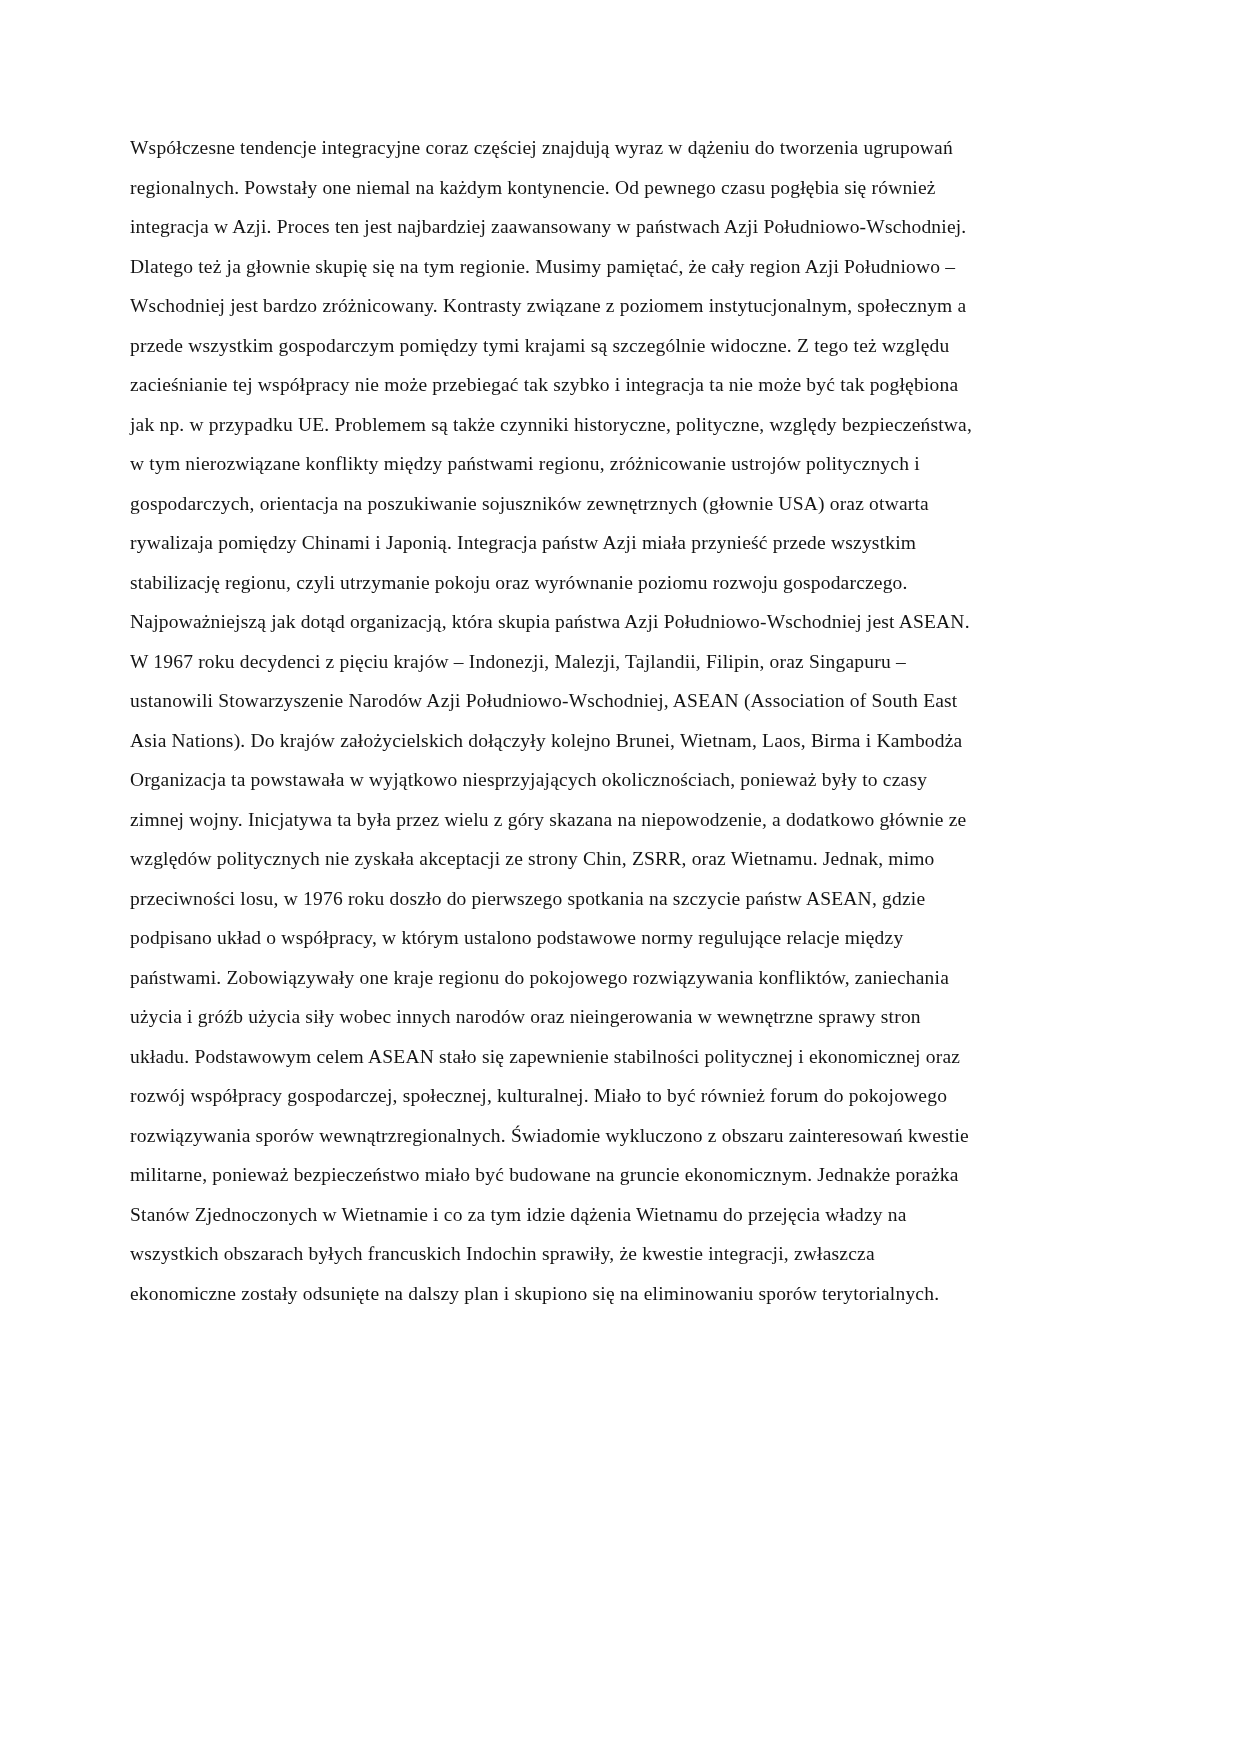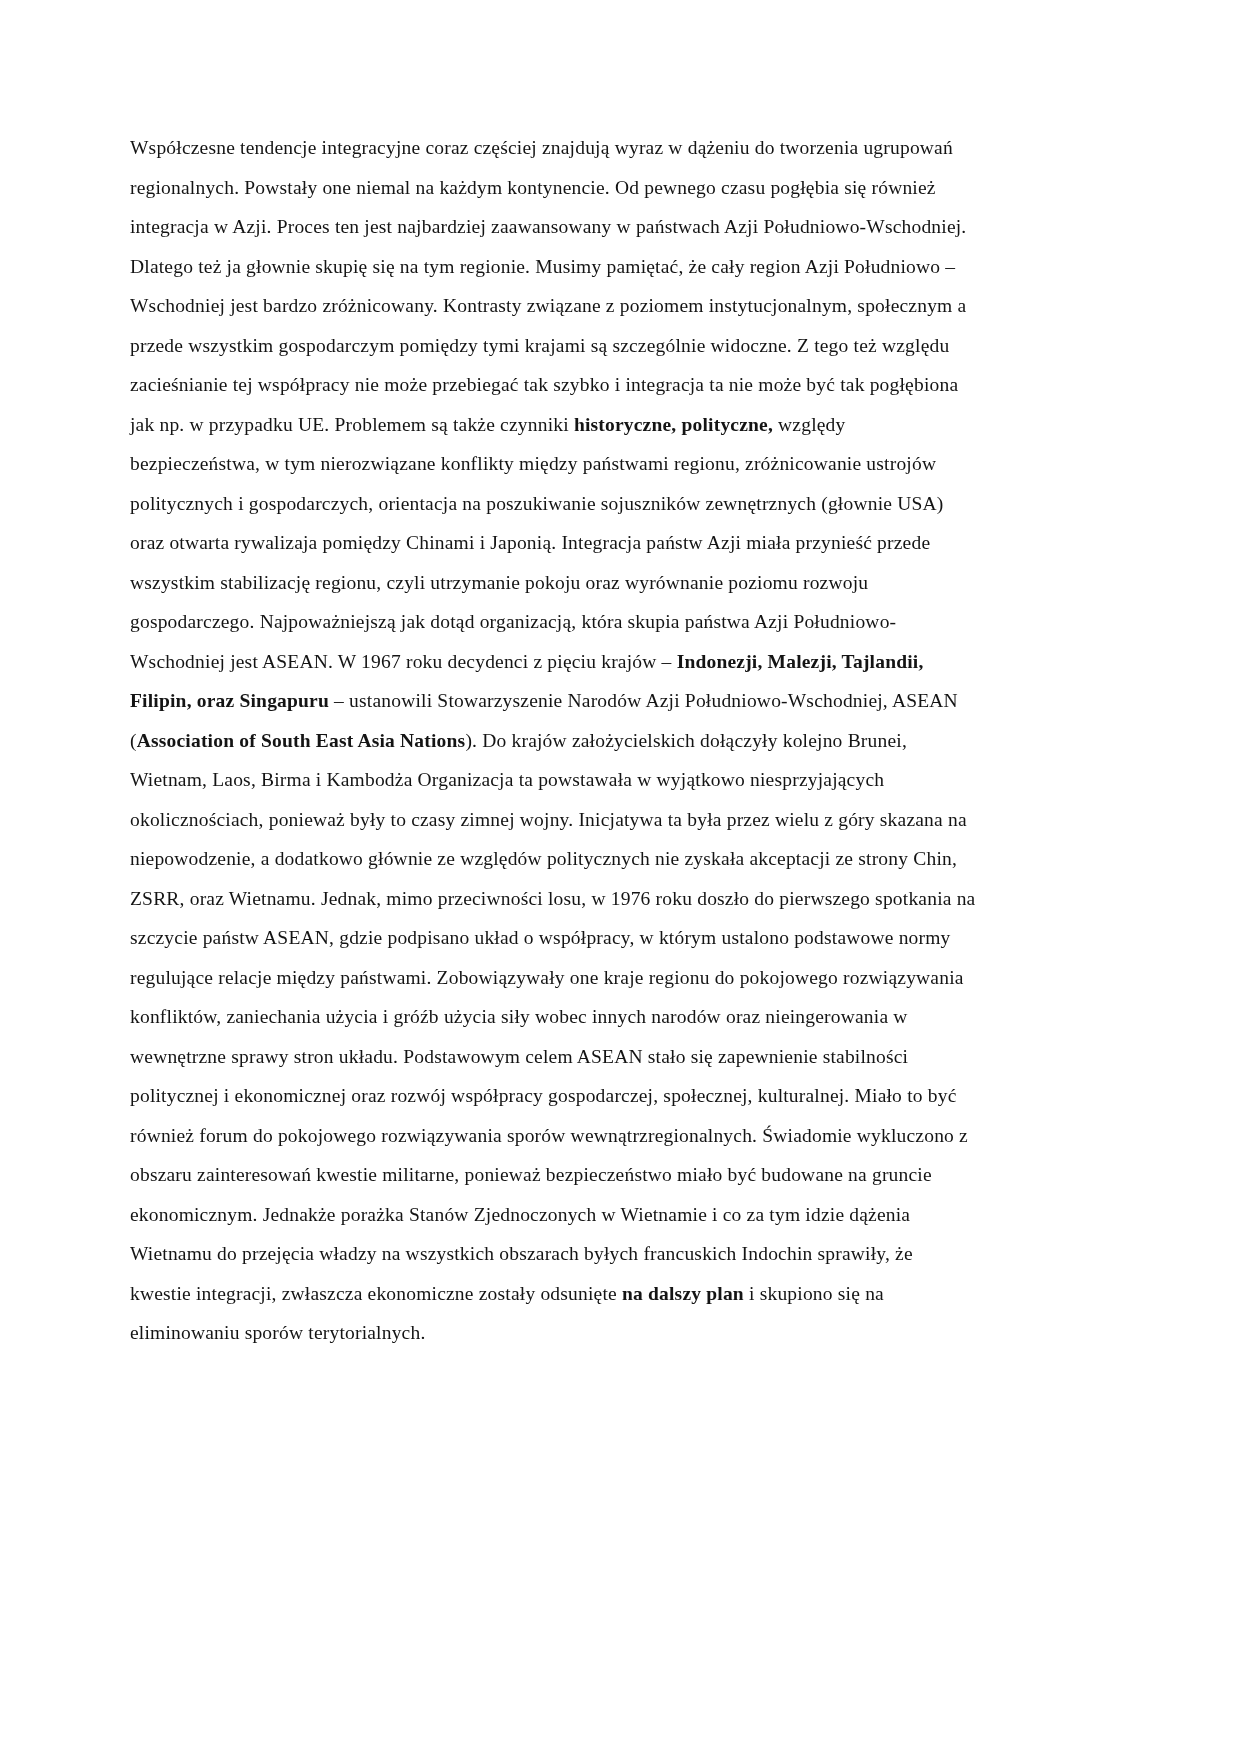--- a/index.html
+++ b/index.html
@@ -25,21 +25,21 @@
     font-size: 19.5px;
     line-height: 39.5px;
     color: #141414;
     text-align: left;
     letter-spacing: 0.01em;
   }
   .text-block p {
     margin: 0;
   }
   .b {
-    font-weight: bold;
+    font-weight: normal;
     text-align: right;
   }
 </style>
 </head>
 <body>
 
 <div class="page">
   <div class="text-block">
     <p><span>Współczesne tendencje integracyjne coraz częściej znajdują wyraz w dążeniu do tworzenia ugrupowań regionalnych. Powstały one niemal na każdym kontynencie. Od pewnego czasu pogłębia się również integracja w Azji. Proces ten jest najbardziej zaawansowany w państwach Azji Południowo-Wschodniej. Dlatego też ja głownie skupię się na tym regionie. Musimy pamiętać, że cały region Azji Południowo – Wschodniej jest bardzo zróżnicowany. Kontrasty związane z poziomem instytucjonalnym, społecznym a przede wszystkim gospodarczym pomiędzy tymi krajami są szczególnie widoczne. Z tego też względu zacieśnianie tej współpracy nie może przebiegać tak szybko i integracja ta nie może być tak pogłębiona jak np. w przypadku UE. Problemem są także czynniki </span><span class="b">historyczne, polityczne,</span><span> względy bezpieczeństwa, w tym nierozwiązane konflikty między państwami regionu, zróżnicowanie ustrojów politycznych i gospodarczych, orientacja na poszukiwanie sojuszników zewnętrznych (głownie USA) oraz otwarta rywalizaja pomiędzy Chinami i Japonią. Integracja państw Azji miała przynieść przede wszystkim stabilizację regionu, czyli utrzymanie pokoju oraz wyrównanie poziomu rozwoju gospodarczego. Najpoważniejszą jak dotąd organizacją, która skupia państwa Azji Południowo-Wschodniej jest ASEAN.  W 1967 roku decydenci z pięciu krajów – </span><span class="b">Indonezji, Malezji, Tajlandii, Filipin, oraz Singapuru</span><span> – ustanowili Stowarzyszenie Narodów Azji Południowo-Wschodniej, ASEAN (</span><span class="b">Association of South East Asia Nations</span><span>). Do krajów założycielskich dołączyły kolejno Brunei, Wietnam, Laos, Birma i Kambodża Organizacja ta powstawała w wyjątkowo niesprzyjających okolicznościach, ponieważ były to czasy zimnej wojny. Inicjatywa ta była przez wielu z góry skazana na niepowodzenie, a dodatkowo głównie ze względów politycznych nie zyskała akceptacji ze strony Chin, ZSRR, oraz Wietnamu. Jednak, mimo przeciwności losu, w 1976 roku doszło do pierwszego spotkania na szczycie państw ASEAN, gdzie podpisano układ o współpracy, w którym ustalono podstawowe normy regulujące relacje między państwami. Zobowiązywały one kraje regionu do pokojowego rozwiązywania konfliktów, zaniechania użycia i gróźb użycia siły wobec innych narodów oraz nieingerowania w wewnętrzne sprawy stron układu. Podstawowym celem ASEAN stało się zapewnienie stabilności politycznej i ekonomicznej oraz rozwój współpracy gospodarczej, społecznej, kulturalnej. Miało to być również forum do pokojowego rozwiązywania sporów wewnątrzregionalnych. Świadomie wykluczono z obszaru zainteresowań kwestie militarne, ponieważ bezpieczeństwo miało być budowane na gruncie ekonomicznym. Jednakże porażka Stanów Zjednoczonych w Wietnamie i co za tym idzie dążenia Wietnamu do przejęcia władzy na wszystkich obszarach byłych francuskich Indochin sprawiły, że kwestie integracji, zwłaszcza ekonomiczne zostały odsunięte </span><span class="b">na dalszy plan</span><span> i skupiono się na eliminowaniu sporów terytorialnych.</span></p>
   </div>

